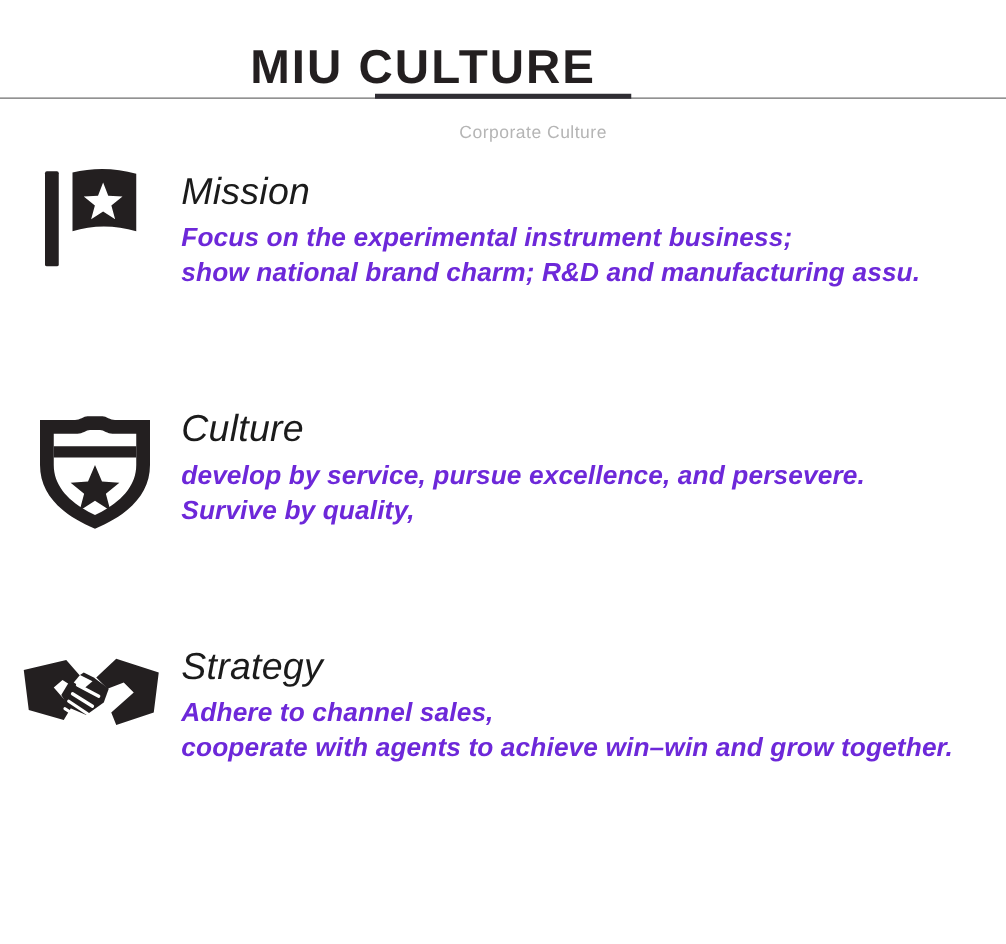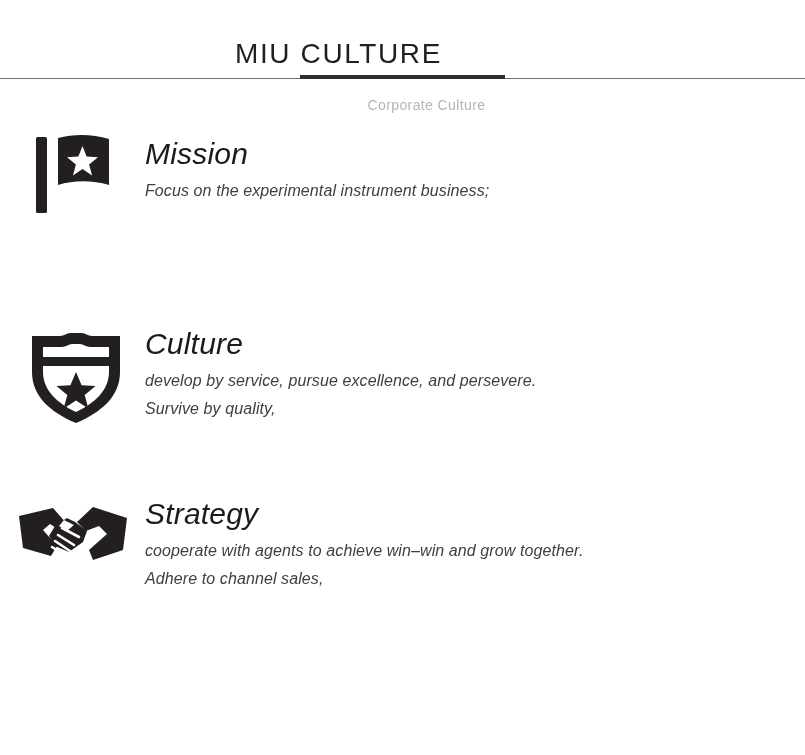--- a/index.html
+++ b/index.html
@@ -20,22 +20,22 @@
     position: relative;
     width: 805px;
     height: 130px;
   }
   .page-title {
     position: absolute;
     left: 0;
     top: 34px;
     width: 677px;
     text-align: center;
-    font-size: 28px;
-    font-weight: 400;
+    font-size: 38px;
+    font-weight: 700;
     letter-spacing: 1.6px;
     color: #231f20;
     line-height: 40px;
     white-space: nowrap;
   }
   .rule-thin {
     position: absolute;
     left: 0;
     top: 78px;
     width: 805px;
@@ -96,33 +96,33 @@
     font-size: 30px;
     font-weight: 300;
     font-style: italic;
     color: #1b1b1b;
     line-height: 38px;
     letter-spacing: 0.2px;
     margin: 0 0 4px 0;
     white-space: nowrap;
   }
   .section-line {
-    font-size: 16px;
+    font-size: 21px;
     font-style: italic;
-    font-weight: 400;
-    color: #404040;
+    font-weight: 700;
+    color: #6d28d9;
     line-height: 28px;
     letter-spacing: 0.1px;
     white-space: nowrap;
   }
 
   
   .section--mission  { top: 0px; }
   .section--purpose  { top: 190px; }
-  .section--strategy { top: 360px; padding-left: 12px; }
+  .section--strategy { top: 380px; padding-left: 12px; }
 
   .section--mission  .section-icon  { top: 5px; }
   .section--purpose  .section-icon  { top: 8px;  left: 26px; }
   .section--strategy .section-icon  { top: 14px; left: 17px; }
 
   .section--mission  .section-body  { top: 5px; }
   .section--purpose  .section-body  { top: 5px; }
   .section--strategy .section-body  { top: 5px; }
 </style>
 </head>
@@ -146,20 +146,21 @@
 
           <path d="M38 3 C 54 -1, 72 -1, 89 4 L 89 50 C 72 45, 54 45, 38 50 Z"></path>
         </g>
 
         <path d="M62.5 11 L 66.6 21.6 L 78 22.2 L 69.1 29.4 L 72.1 40.4 L 62.5 34.1 L 52.9 40.4 L 55.9 29.4 L 47 22.2 L 58.4 21.6 Z" fill="#ffffff"></path>
       </svg>
     </div>
     <div class="section-body">
       <div class="section-heading">Mission</div>
       <div class="section-line">Focus on the experimental instrument business;</div>
+      <div class="section-line">show national brand charm; R&amp;D and manufacturing assu.</div>
     </div>
   </div>
 
   <div class="section section--purpose">
     <div class="section-icon">
       <svg width="100" height="100" viewBox="0 0 100 100" aria-hidden="true">
 
         <path d="M6 8 L 34 8 C 38 8, 41 5, 44 5 L 56 5 C 59 5, 62 8, 66 8 L 94 8 L 94 44 C 94 68, 76 84, 50 95 C 24 84, 6 68, 6 44 Z" fill="#231f20"></path>
 
         <path d="M17 19 L 36 19 C 40 19, 43 16, 46 16 L 54 16 C 57 16, 60 19, 64 19 L 83 19 L 83 44 C 83 62, 69 75, 50 84 C 31 75, 17 62, 17 44 Z" fill="#ffffff"></path>
@@ -193,18 +194,18 @@
           <path d="M38 37 L 53 47"></path>
           <path d="M35 43 L 49 52"></path>
           <path d="M45 24 L 62 33"></path>
         </g>
 
         <path d="M47 16 L 57 21 L 50 27 L 42 22 Z" fill="#ffffff"></path>
       </svg>
     </div>
     <div class="section-body">
       <div class="section-heading">Strategy</div>
+      <div class="section-line">Adhere to channel sales,</div>
       <div class="section-line">cooperate with agents to achieve win–win and grow together.</div>
-      <div class="section-line">Adhere to channel sales,</div>
     </div>
   </div>
 
 </div>
 
 </body></html>

